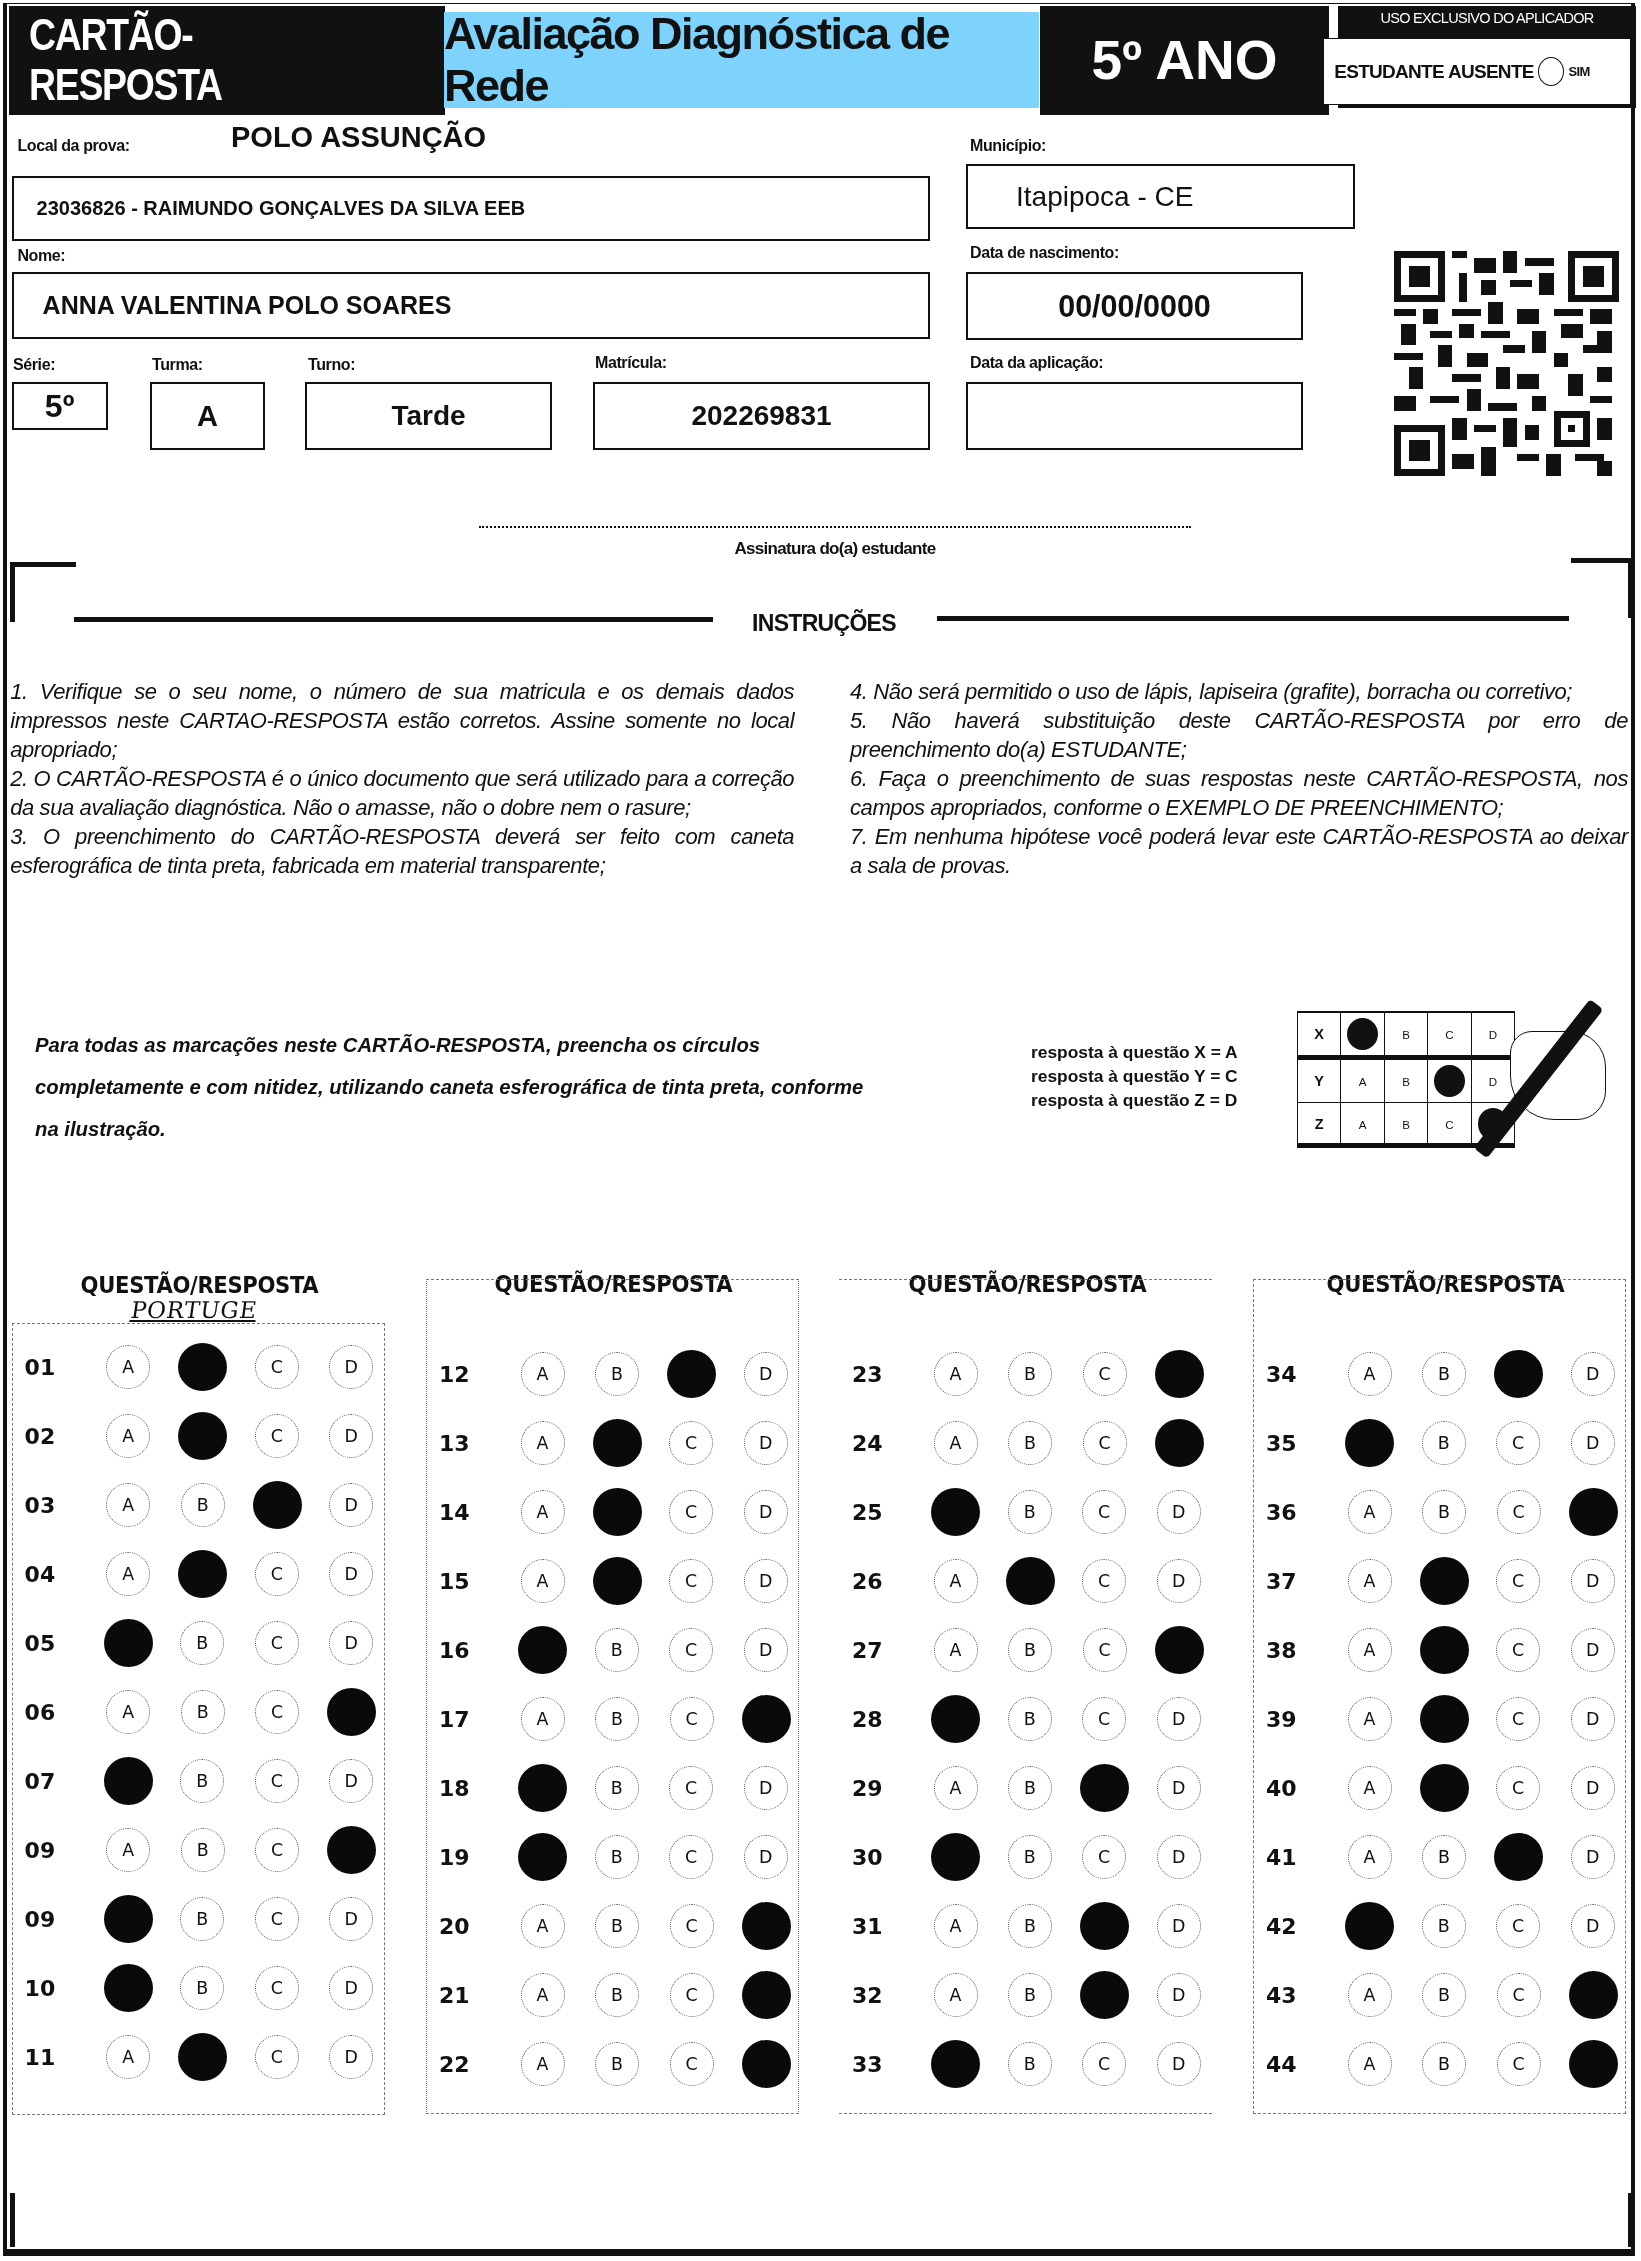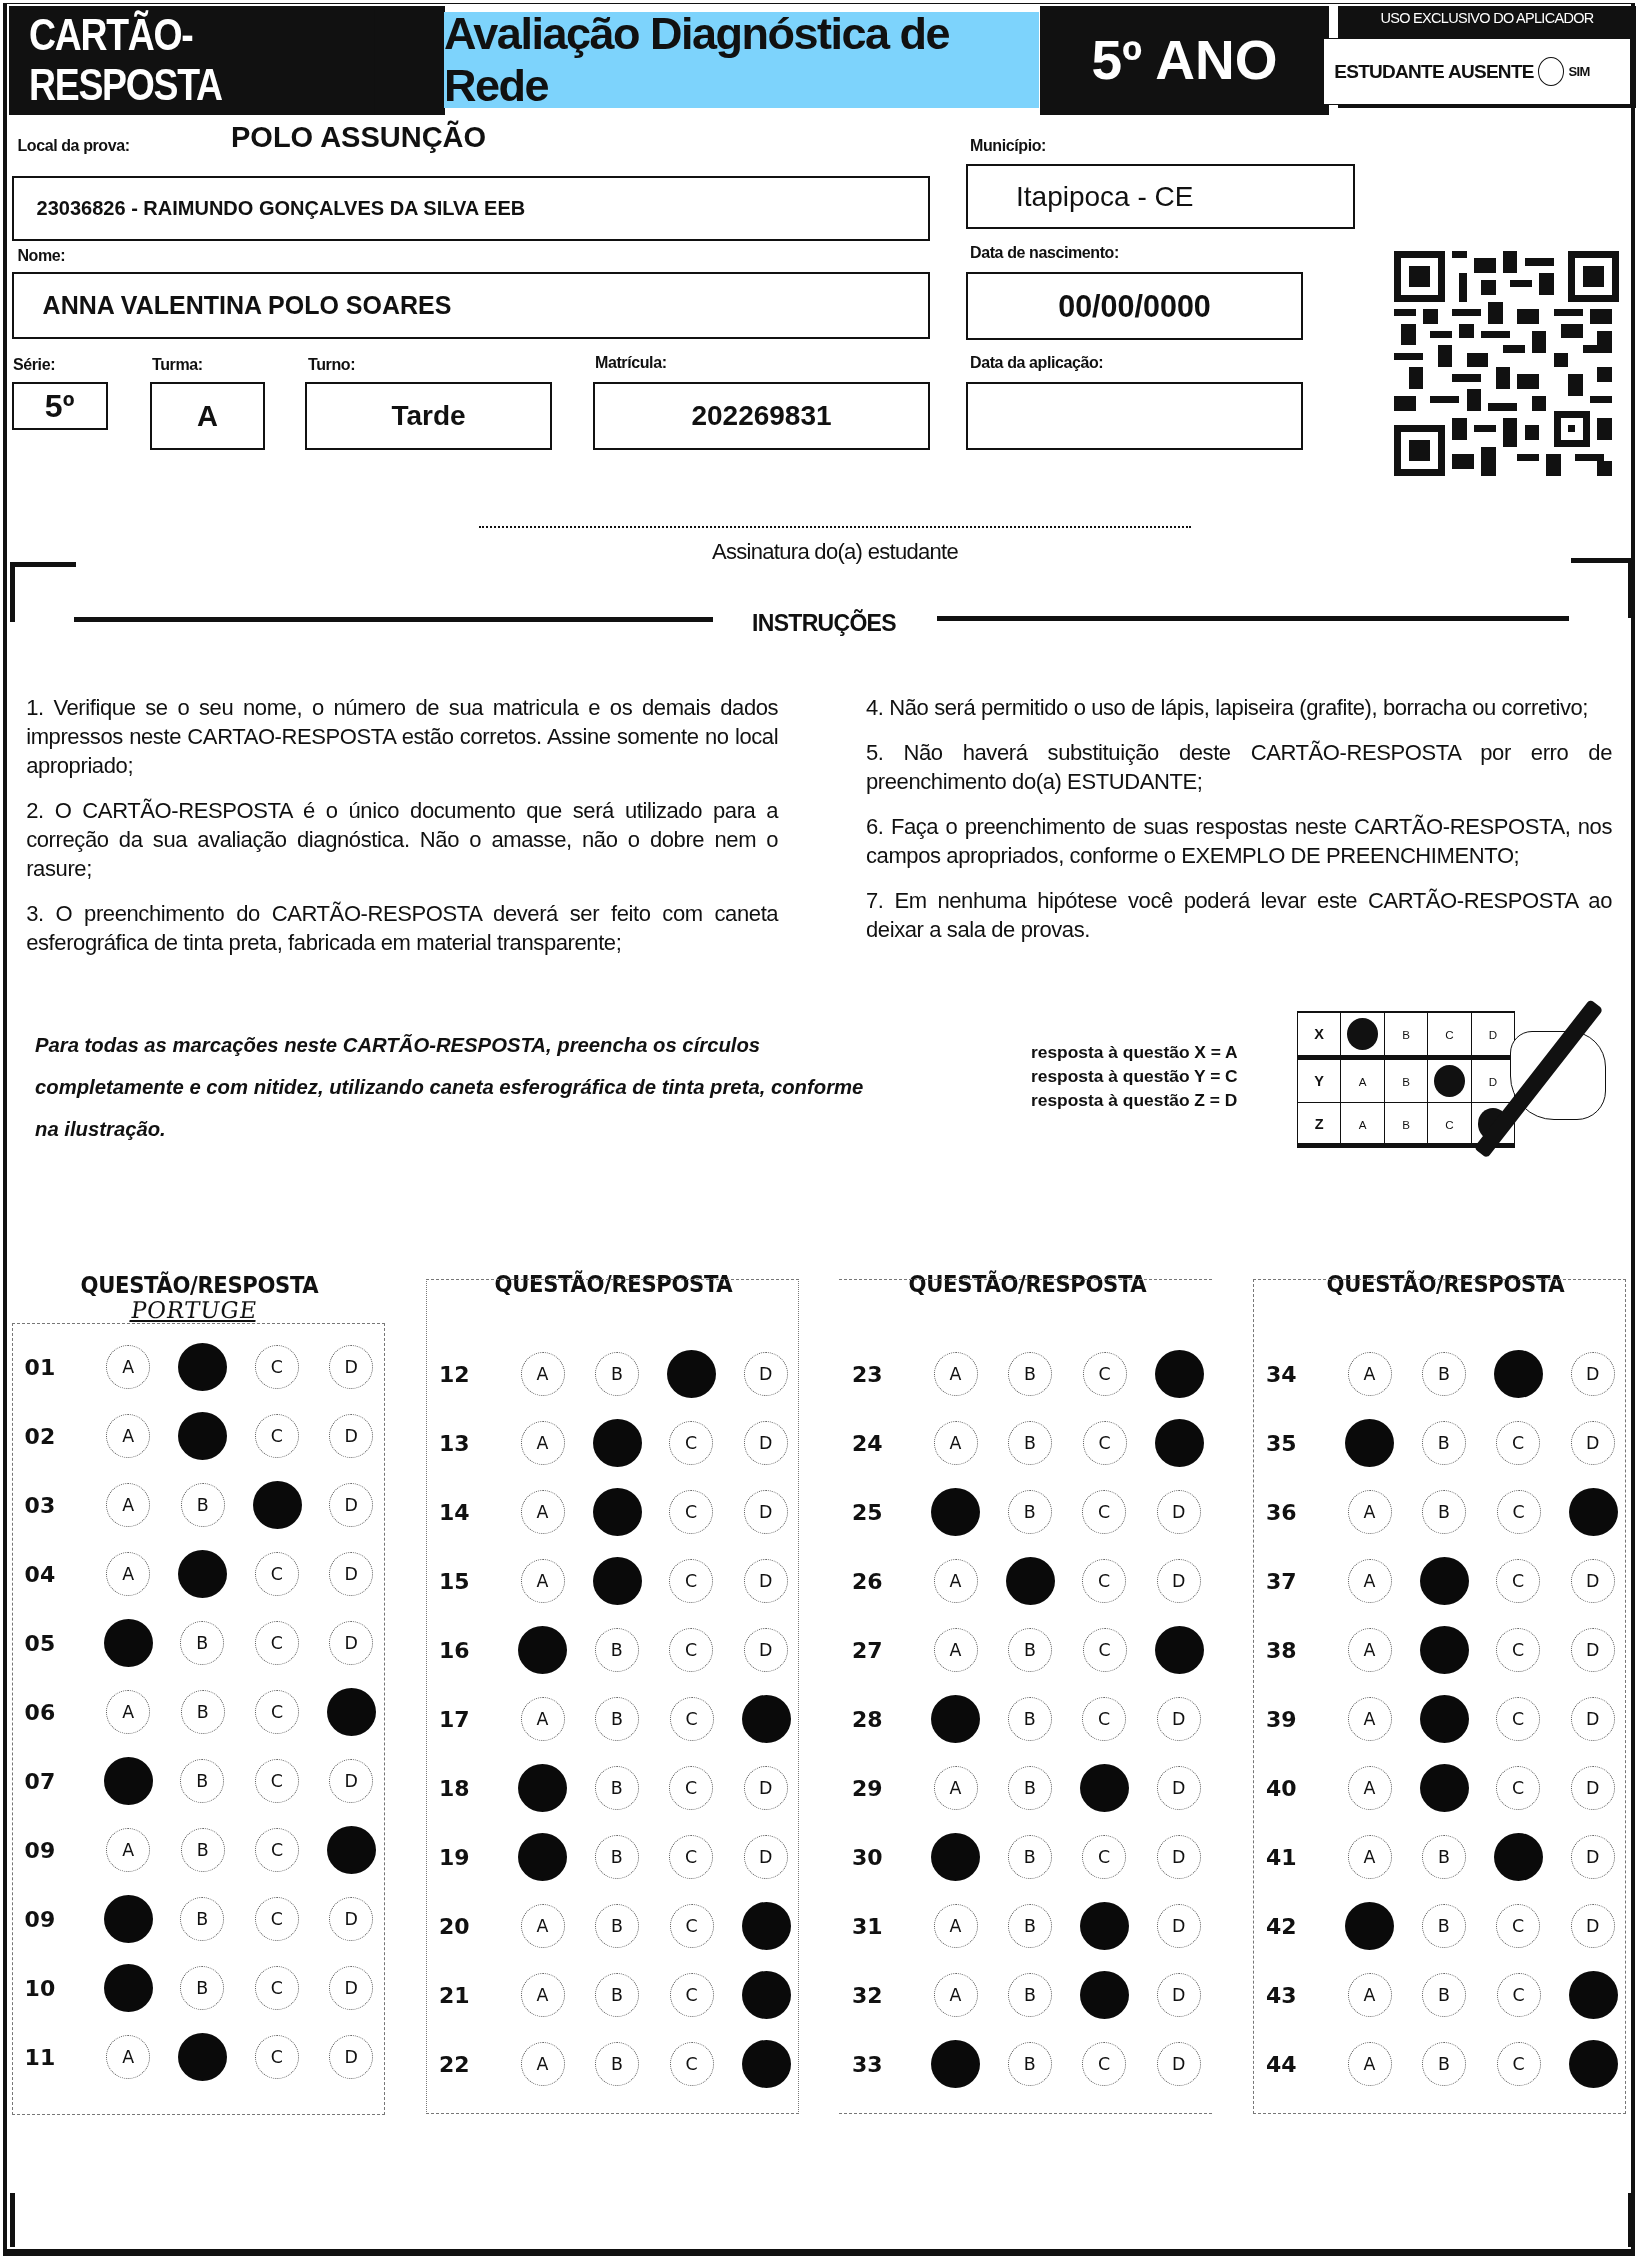--- a/index.html
+++ b/index.html
@@ -27,34 +27,34 @@
   .f-name { left:11.6px; top:272px; width:918px; height:67px; padding-left:29px; font-size:25px; }
   .f-nasc { left:966px; top:272px; width:337px; height:68px; justify-content:center; font-size:30.5px; }
   .f-serie { left:11.6px; top:382px; width:96px; height:48px; justify-content:center; font-size:32px; }
   .f-turma { left:150px; top:382px; width:115px; height:68px; justify-content:center; font-size:29px; }
   .f-turno { left:305px; top:382px; width:247px; height:68px; justify-content:center; font-size:28px; }
   .f-matr { left:593px; top:382px; width:337px; height:68px; justify-content:center; font-size:28px; }
   .f-aplic { left:966px; top:382px; width:337px; height:68px; }
 
   .qr { left:1394px; top:251px; width:225px; height:225px; background:#fff; }
   .sig-line { left:479px; top:526px; width:712px; border-top:2.9px dotted #111; }
-  .sig-label { left:479px; top:539px; width:712px; text-align:center; font-size:22px; font-weight:normal; letter-spacing:-0.7px; }
+  .sig-label { left:479px; top:539px; width:712px; text-align:center; font-size:17px; font-weight:bold; letter-spacing:-0.7px; }
 
   .corner { border-color:#111; border-style:solid; border-width:0; }
   .c-tl { left:10.2px; top:562px; width:61px; height:55px; border-top-width:5.8px; border-left-width:5.8px; }
   .c-tr { left:1571px; top:558px; width:57px; height:55px; border-top-width:5.8px; border-right-width:5.8px; }
   .c-bl { left:10.2px; top:2193px; width:35px; height:54px; border-left-width:5.8px; }
   .c-br { left:1587px; top:2193px; width:41px; height:54px; border-right-width:5.8px; }
 
   .instr-line-l { left:74px; top:617px; width:639px; border-top:5.1px solid #111; }
   .instr-line-r { left:937px; top:616px; width:632px; border-top:5.1px solid #111; }
   .instr-title { left:733px; top:610px; width:182px; text-align:center; font-size:23px; font-weight:bold; letter-spacing:-0.7px; }
 
   .instr-col { font-size:22px; line-height:29px; text-align:justify; letter-spacing:-0.4px; }
-  .instr-col p { margin:16px; }
+  .instr-col p { margin:0;font-style:italic; }
   .instr-left { left:10.2px; top:677px; width:784px; }
   .instr-right { left:850px; top:677px; width:778px; }
 
   .example-text { left:35px; top:1024px; width:835px; font-size:20.3px; line-height:42px; font-weight:bold; }
   .example-legend { left:1031px; top:1040px; width:261px; font-size:17.4px; line-height:24px; font-weight:bold; }
   .example-table { left:1297px; top:1011px; width:218px; height:137px; border-top:2.9px solid #111; border-bottom:5.8px solid #111; border-left:1.5px solid #111; border-right:1.5px solid #111; box-sizing:border-box; }
   .example-table .row { display:flex; height:42px; border-bottom:1.5px solid #111; }
   .example-table .row.thick { border-bottom:5.8px solid #111; }
   .example-table .row:last-child { border-bottom:none; }
   .example-table .cell { width:44px; border-right:1.5px solid #111; display:flex; align-items:center; justify-content:center; font-size:11.6px; }

